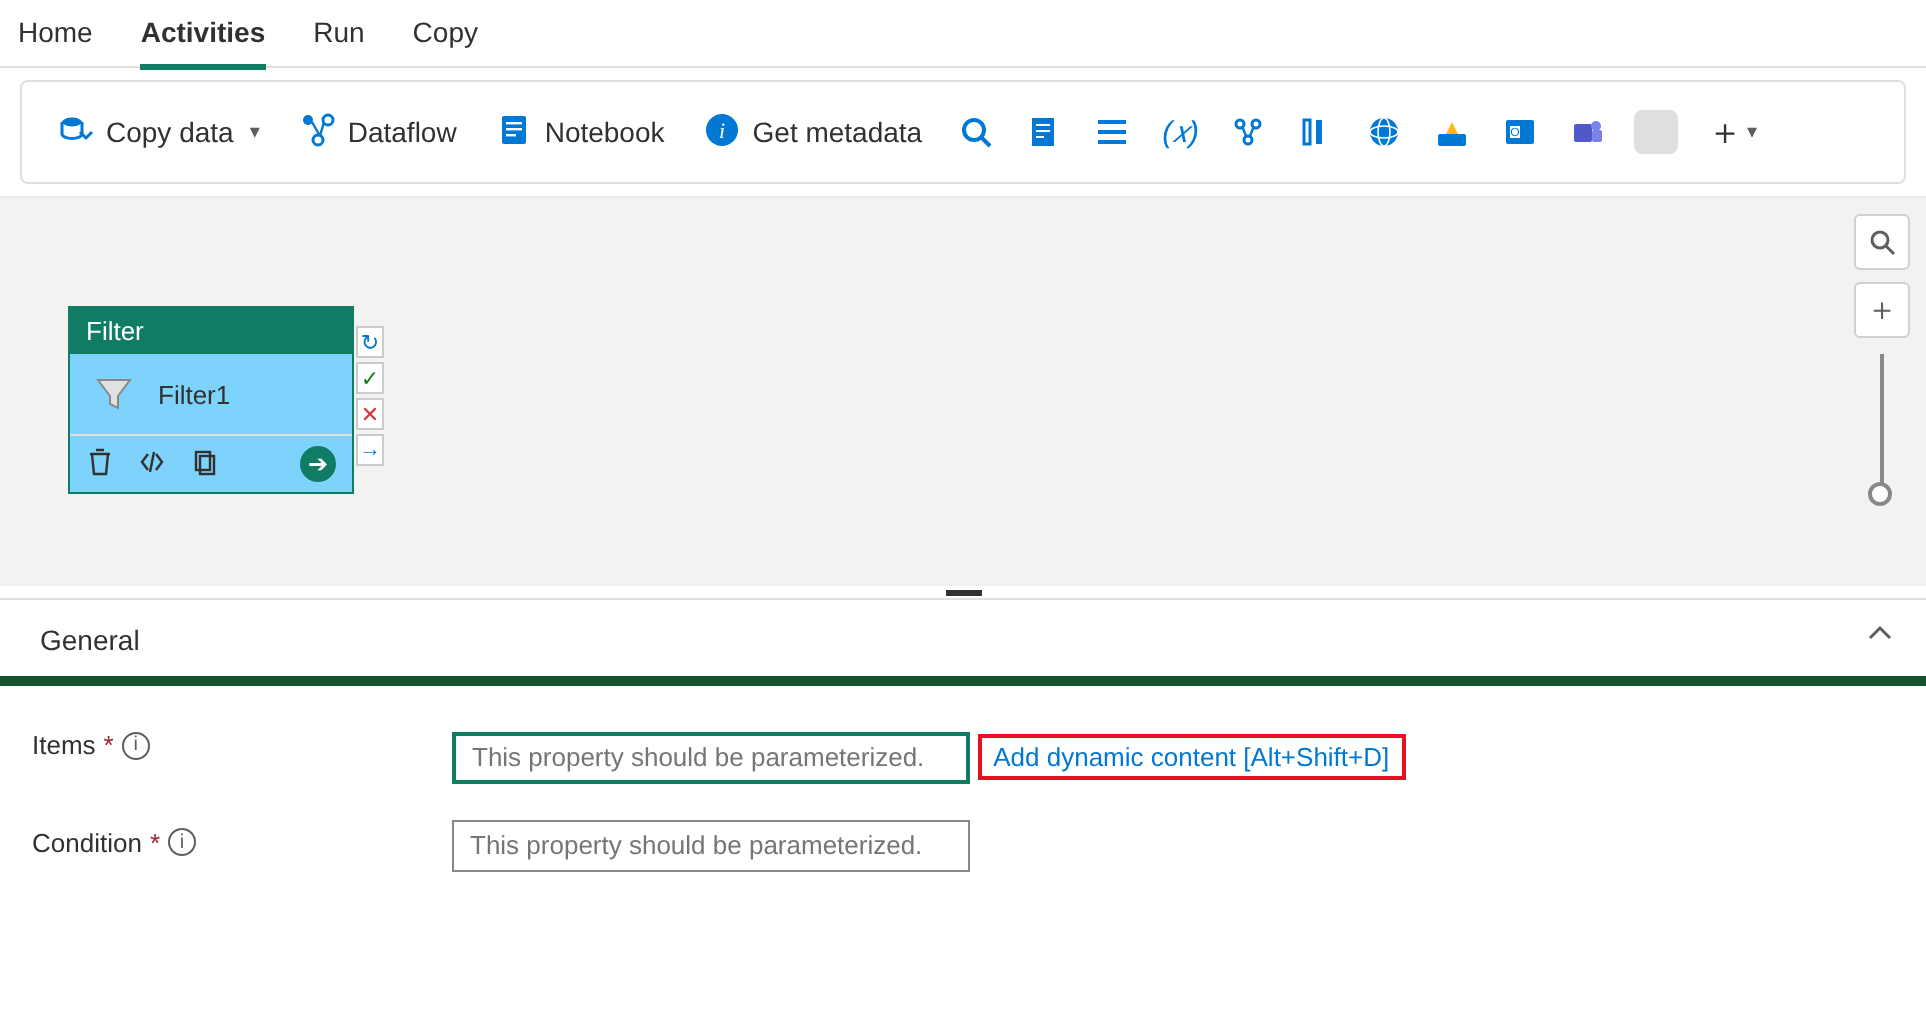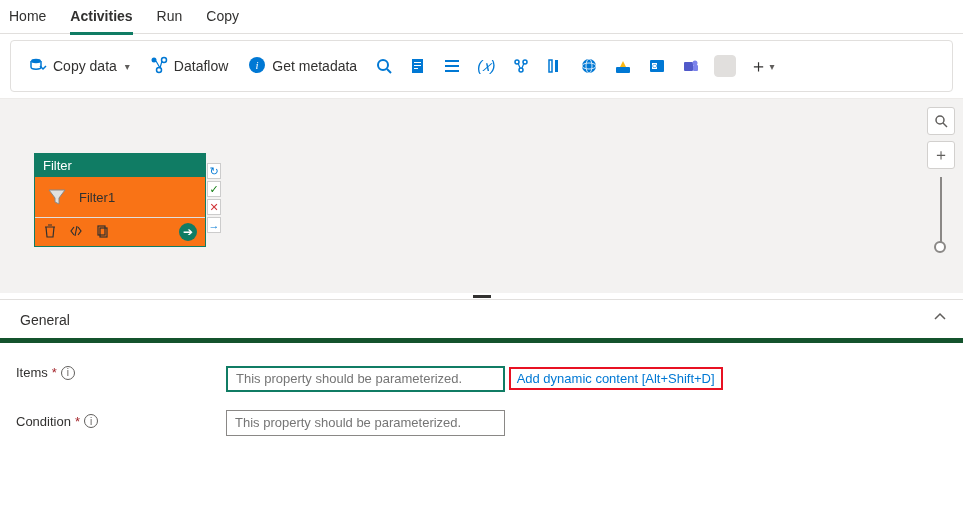--- a/index.html
+++ b/index.html
@@ -95,23 +95,23 @@
     width: 2px; height: 70px; background: #8a8886; margin-top: 2px; position: relative;
   }
   .slider-thumb {
     width: 12px; height: 12px; border: 2px solid #8a8886; background: #fff; border-radius: 50%;
     position: absolute; left: -6px; bottom: -6px; cursor: pointer;
   }
 
   
   .node-wrap { position: absolute; left: 34px; top: 54px; display: flex; }
   .node {
-    width: 172px;
+    width: 143px;
     border: 1px solid #107c64;
-    background: #f97316;
+    background: #7dd3fc;
   }
   .node-header {
     background: #107c64;
     color: #fff;
     padding: 4px 8px;
     font-size: 13px;
   }
   .node-body {
     display: flex;
     align-items: center;
@@ -190,21 +190,21 @@
     padding-top: 4px;
   }
   .req { color: #a4262c; }
   .info {
     width: 14px; height: 14px; border: 1px solid #605e5c; border-radius: 50%;
     display: inline-flex; align-items: center; justify-content: center;
     font-size: 10px; color: #605e5c;
   }
   .form-field { flex: 0 0 auto; }
   .text-input {
-    width: 279px; height: 26px;
+    width: 259px; height: 26px;
     border: 1px solid #8a8886;
     padding: 3px 8px;
     font-family: inherit; font-size: 13px;
     color: #605e5c;
     background: #fff;
   }
   .text-input.green-border { border: 2px solid #107c64; }
   .dyn-link {
     border: 2px solid #e81123;
     color: #0078d4;
@@ -240,20 +240,31 @@
   <div class="btn">
     <span>
       <svg width="18" height="18" viewBox="0 0 18 18">
           <circle cx="4" cy="4" r="2.5" fill="#0078d4"></circle>
           <circle cx="14" cy="4" r="2.5" fill="none" stroke="#0078d4" stroke-width="1.5"></circle>
           <circle cx="9" cy="14" r="2.5" fill="none" stroke="#0078d4" stroke-width="1.5"></circle>
           <path d="M6 5l4 7M12 5l-2 7" stroke="#0078d4" stroke-width="1.2"></path>
         </svg>
     </span>
     <span>Dataflow</span>
+  </div>
+  <div class="btn">
+    <span>
+      <svg width="18" height="18" viewBox="0 0 18 18">
+          <rect x="3" y="2" width="12" height="14" rx="1" fill="#0078d4"></rect>
+          <rect x="5" y="5" width="8" height="1.2" fill="#fff"></rect>
+          <rect x="5" y="8" width="8" height="1.2" fill="#fff"></rect>
+          <rect x="5" y="11" width="5" height="1.2" fill="#fff"></rect>
+        </svg>
+    </span>
+    <span>Notebook</span>
   </div>
   <div class="btn">
     <span>
       <svg width="18" height="18" viewBox="0 0 18 18">
           <circle cx="9" cy="9" r="8" fill="#0078d4"></circle>
           <text x="9" y="13" text-anchor="middle" fill="#fff" font-size="11" font-family="Segoe UI" font-style="italic">i</text>
         </svg>
     </span>
     <span>Get metadata</span>
   </div>

